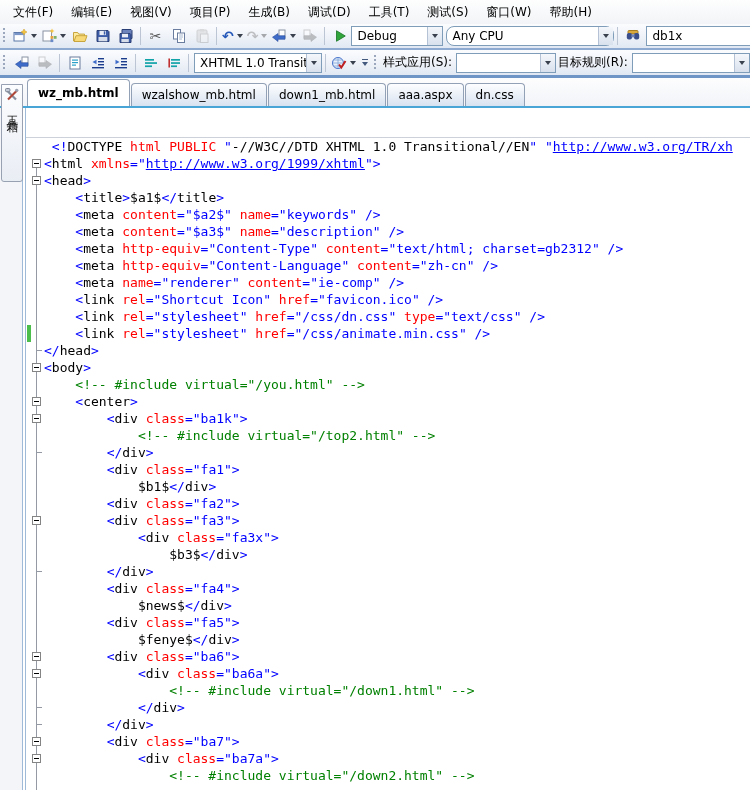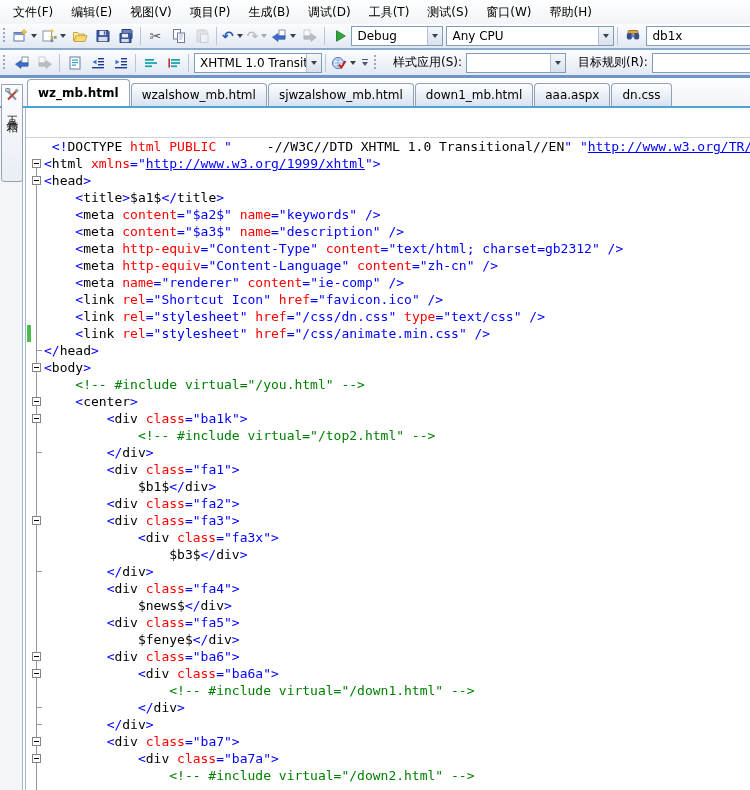--- a/index.html
+++ b/index.html
@@ -29,21 +29,21 @@
            border-top:4px solid #39414E; margin-left:3px; }
   .glyph { font-size:14px; line-height:14px; color:#2457B8; font-weight:bold; }
   .glyph.gray { color:#6E7682; font-weight:bold; }
   .combo { height:20px; background:#fff; border:1px solid #7F9DB9; display:flex; align-items:center;
            flex:none; font-size:12px; }
   .combo .cval { flex:1; padding-left:5px; white-space:nowrap; overflow:hidden; }
   .combo .cbtn { width:15px; height:100%; border-left:1px solid #B5C2D5;
                  background:linear-gradient(#F4F7FB,#D9E1ED); display:flex; align-items:center; justify-content:center; }
   .combo .cbtn i { width:0; height:0; border-left:3px solid transparent; border-right:3px solid transparent;
                    border-top:4px solid #39414E; }
-  .tlabel { white-space:nowrap; margin:0 4px 0 12px; }
+  .tlabel { white-space:nowrap; margin:0 4px 0 2px; }
   .overflowbtn { width:13px; height:20px; display:flex; flex-direction:column; align-items:center;
                  justify-content:center; flex:none; }
   .overflowbtn .bar { width:6px; height:1.5px; background:#44597E; margin-bottom:2px; }
   .overflowbtn .tri { width:0; height:0; border-left:3.5px solid transparent; border-right:3.5px solid transparent;
                       border-top:4px solid #44597E; }
 
   
   #tabstrip { position:absolute; left:0; top:78px; width:750px; height:30px;
               background:linear-gradient(#FDFDFE,#F2F4F8); border-bottom:2px solid #49A5D5;
               display:flex; align-items:flex-end; padding-left:27px; }
@@ -77,21 +77,21 @@
   .chbar { position:absolute; left:1px; top:0; width:4px; height:17px; background:#4CBE4C; }
   .ogbox { position:absolute; left:6px; top:4px; width:9px; height:9px; border:1px solid #848484;
            background:#fff; z-index:2; }
   .ogbox::after { content:""; position:absolute; left:1px; right:1px; top:3px; height:1px; background:#000; }
   .ogtick { position:absolute; left:10px; top:8px; width:6px; height:1px; background:#9499A3; }
   .sg-d { color:#0000FF; }
   .sg-t { color:#000000; }
   .sg-a { color:#FF0000; }
   .sg-v { color:#0000FF;text-align:center; }
   .sg-u { color:#0000FF; text-decoration:underline; }
-  .sg-s { color:#000000;margin-left:35px; }
+  .sg-s { color:#000000; }
   .sg-c { color:#008000; }
   .sg-x { color:#000000; }
 </style>
 </head>
 <body>
 
 <div id="app">
 
   <div id="menubar">
       <span class="menu-item">文件(F)</span>
@@ -193,21 +193,21 @@
       <svg width="14" height="14" viewBox="0 0 16 16">
           <path d="M4 2l10 6-10 6z" fill="#2FA53C" stroke="#1E7A2A"></path>
         </svg>
     </span>
     <span class="combo" style="width:92px; ">
       <span class="cval">Debug</span>
       <span class="cbtn">
           <i></i>
         </span>
     </span>
-    <span class="combo" style="width:168px; margin-left:3px;">
+    <span class="combo" style="width:168px; margin-left:3px;border-radius:8px;">
       <span class="cval">Any CPU</span>
       <span class="cbtn">
           <i></i>
         </span>
     </span>
     <span class="tsep"></span>
     <span class="tbtn">
       <svg width="16" height="16" viewBox="0 0 16 16">
           <rect x="3" y="2.5" width="10" height="3.4" rx="1" fill="#D9A93F" stroke="#A87C20"></rect>
           <rect x="1.8" y="5" width="5.2" height="6.4" rx="2" fill="#3A4E8C"></rect>
@@ -311,21 +311,20 @@
       <span class="cbtn">
           <i></i>
         </span>
     </span>
 
   </div>
 
   <div id="tabstrip">
       <span class="tab active">wz_mb.html</span>
       <span class="tab">wzalshow_mb.html</span>
-      <span class="tab">sjwzalshow_mb.html</span>
       <span class="tab">down1_mb.html</span>
       <span class="tab">aaa.aspx</span>
       <span class="tab">dn.css</span>
     </div>
 
   <div id="toolboxtab">
     <svg width="16" height="16" viewBox="0 0 16 16">
         <path d="M3 3.5l9 9" stroke="#8890A0" stroke-width="2.2"></path>
         <path d="M13 3.5l-9 9" stroke="#B0483A" stroke-width="2.2"></path>
         <rect x="1.5" y="1.5" width="4.4" height="3.2" rx="1" fill="#C4CAD6" stroke="#7C8494"></rect>

